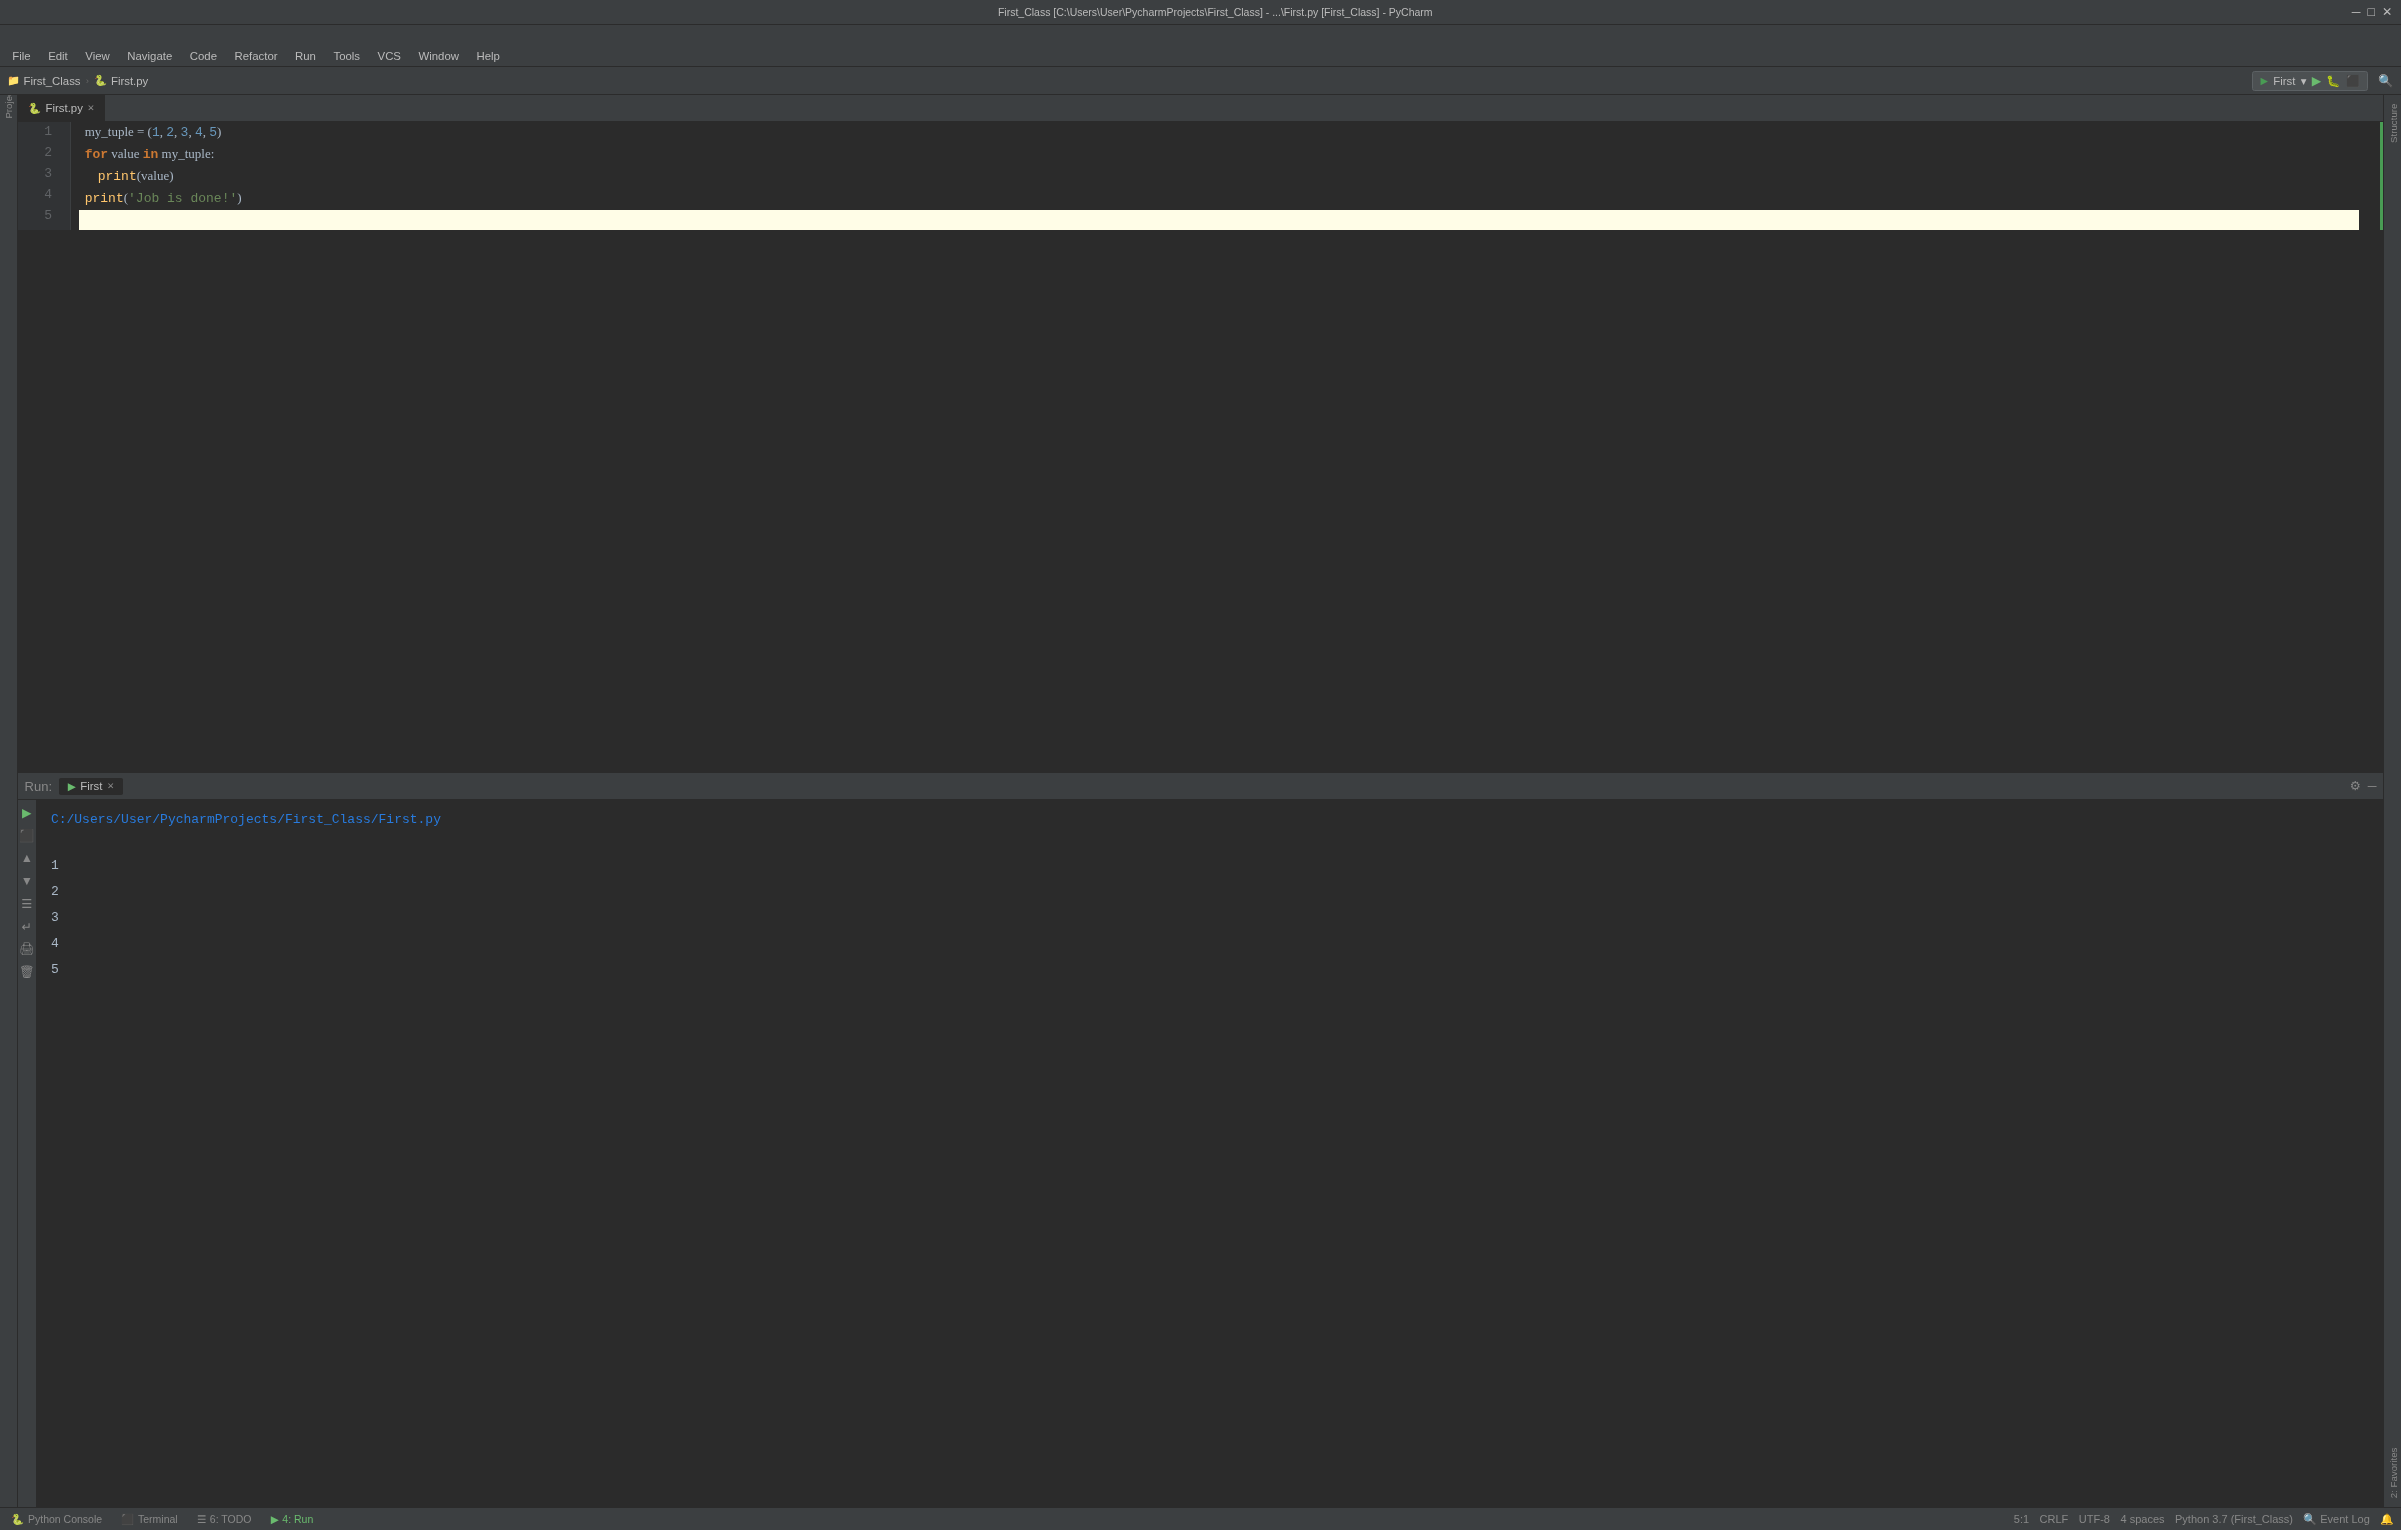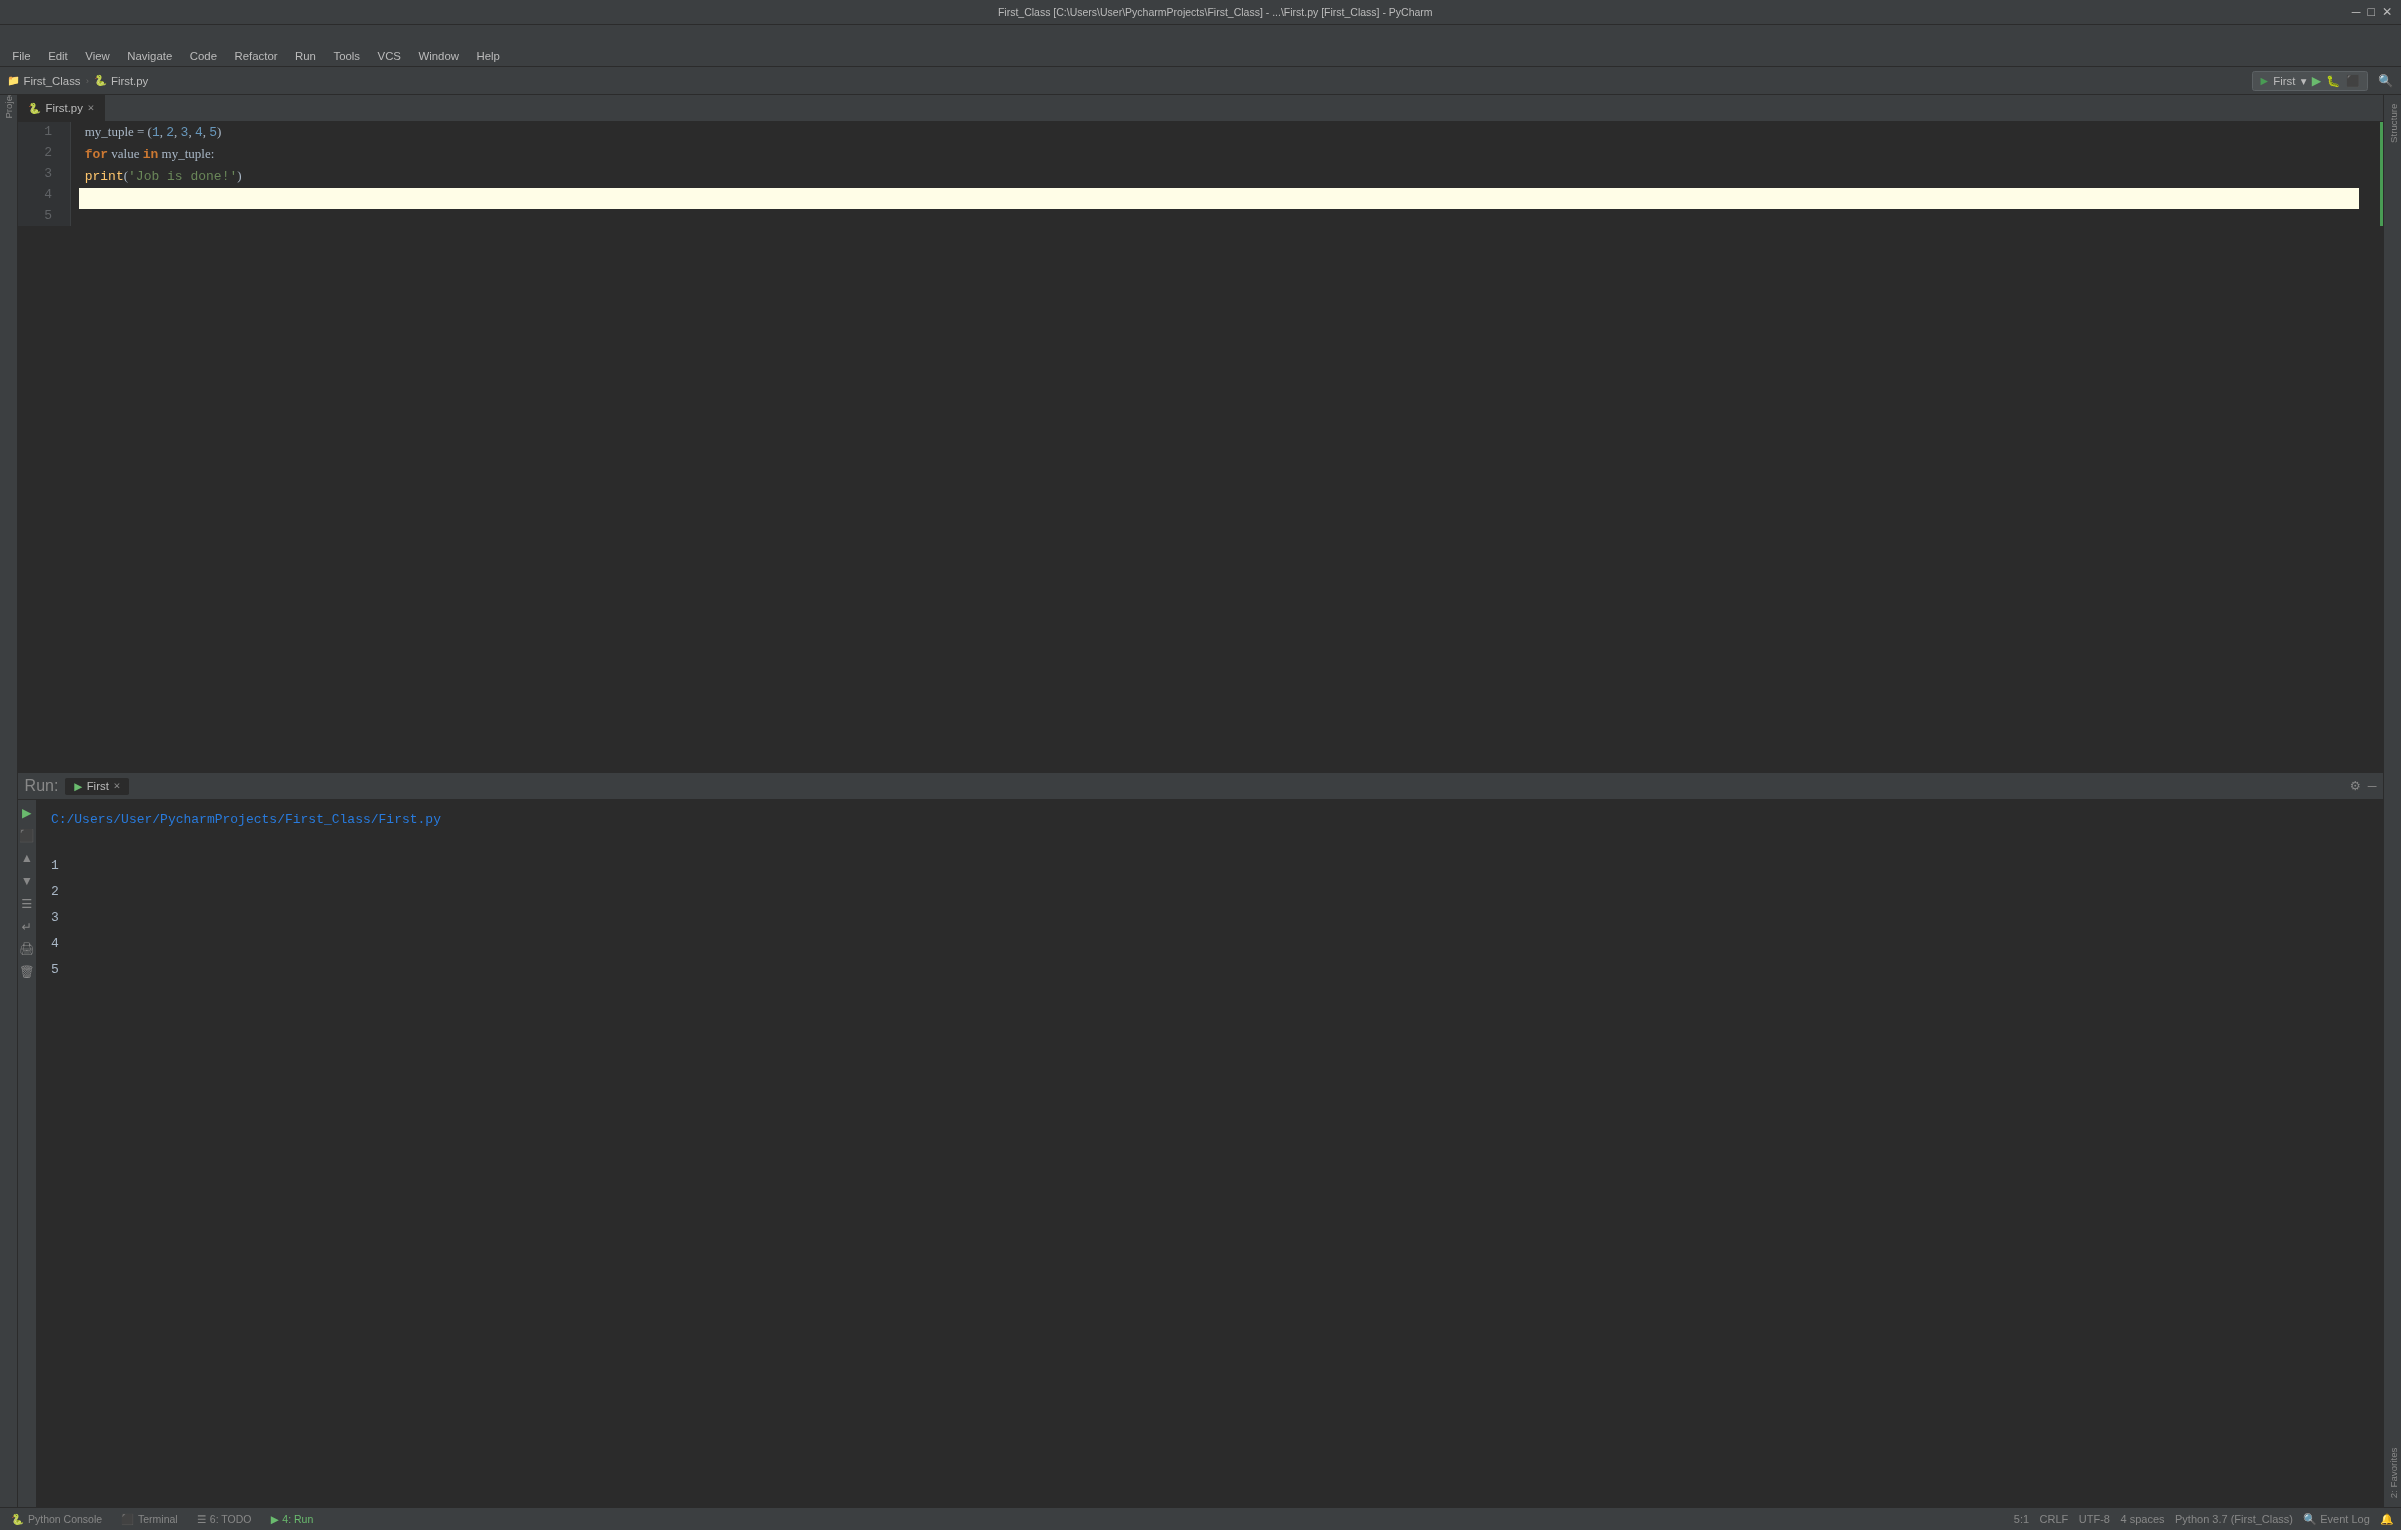--- a/index.html
+++ b/index.html
@@ -183,21 +183,21 @@
     }
     .run-panel-header {
       display: flex;
       align-items: center;
       background: #3c3f41;
       border-bottom: 0.9px solid #2b2b2b;
       padding: 3.5px 7px;
       gap: 7px;
       min-height: 26px;
     }
-    .run-label { color: #888; font-size: 16px; }
+    .run-label { color: #888; font-size: 13px; }
     .run-tab {
       display: flex;
       align-items: center;
       gap: 4.4px;
       padding: 2.6px 8.8px;
       background: #2b2b2b;
       color: #bbbbbb;
       font-size: 11.4px;
       cursor: pointer;
       border-radius: 1.8px;
@@ -349,20 +349,21 @@
             <span class="line-num">1</span>
             <span class="line-num">2</span>
             <span class="line-num">3</span>
             <span class="line-num">4</span>
             <span class="line-num">5</span>
           </div>
 
           <div class="code-content">
             <span class="code-line"><span class="punct">my_tuple = (</span><span class="num">1</span><span class="punct">, </span><span class="num">2</span><span class="punct">, </span><span class="num">3</span><span class="punct">, </span><span class="num">4</span><span class="punct">, </span><span class="num">5</span><span class="punct">)</span></span>
             <span class="code-line"><span class="kw">for</span><span class="punct"> value </span><span class="kw">in</span><span class="punct"> my_tuple:</span></span>
+            <span class="code-line"><span class="punct">    </span><span class="fn">print</span><span class="punct">(value)</span></span>
             <span class="code-line"><span class="fn">print</span><span class="punct">(</span><span class="str">'Job is done!'</span><span class="punct">)</span></span>
             <span class="code-line highlight-yellow"> </span>
           </div>
 
           <div style="width:16px; background:#2b2b2b; position:relative;">
             <div style="position:absolute; right:0; top:0; width:3.5px; height:100%; background:#499C54;"></div>
           </div>
         </div>
       </div>
     </div>

